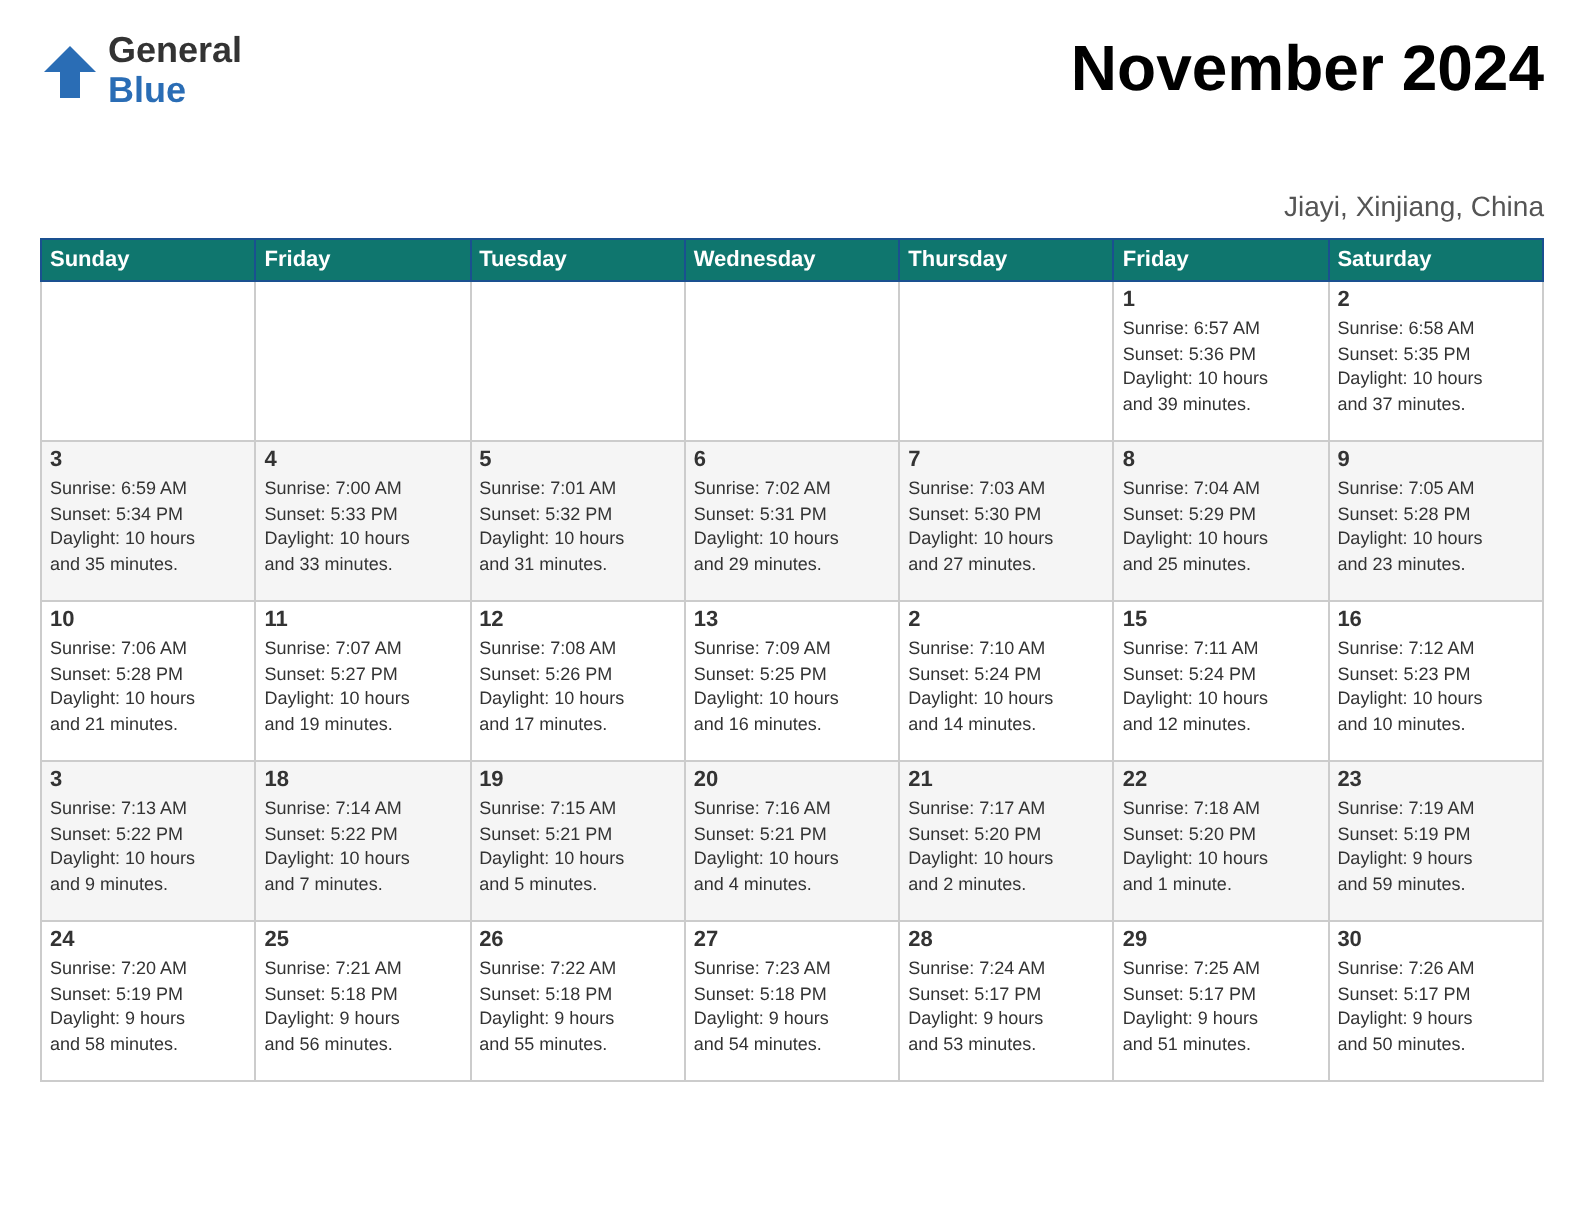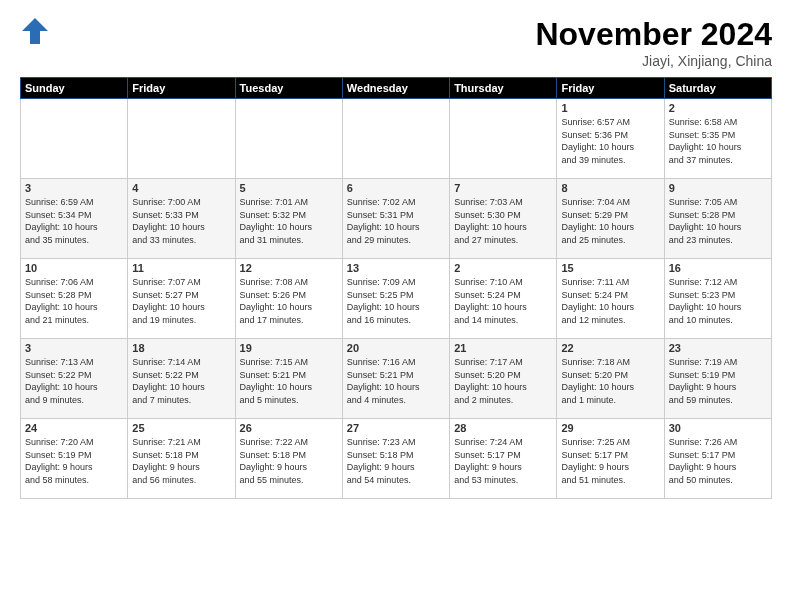--- a/index.html
+++ b/index.html
@@ -49,28 +49,29 @@
       text-align: right;
     }
     .month-title {
       font-size: 32px;
       font-weight: bold;
       color: #000000;
     }
     .location {
       font-size: 14px;
       color: #555;
+      margin-top: 42px;
     }
     table {
       width: 100%;
       border-collapse: collapse;
       table-layout: fixed;
     }
     thead tr th {
-      background-color: #000000;
+      background-color: #0f766e;
       color: white;
       font-size: 11px;
       font-weight: bold;
       padding: 4px 4px;
       text-align: left;
       border: 1px solid #1a5090;
     }
     tbody tr td {
       border: 1px solid #ccc;
       vertical-align: top;
@@ -101,20 +102,24 @@
   </style>
 </head>
 <body>
 
 <div class="page">
   <div class="header">
     <div class="logo">
       <svg class="logo-icon" viewBox="0 0 30 30">
         <polygon points="15,2 28,15 20,15 20,28 10,28 10,15 2,15" fill="#2a6db5"></polygon>
       </svg>
+      <div class="logo-text">
+        <span class="logo-general">General</span>
+        <span class="logo-blue">Blue</span>
+      </div>
     </div>
     <div class="title-block">
       <div class="month-title">November 2024</div>
       <div class="location">Jiayi, Xinjiang, China</div>
     </div>
   </div>
 
   <table>
     <thead>
       <tr>

